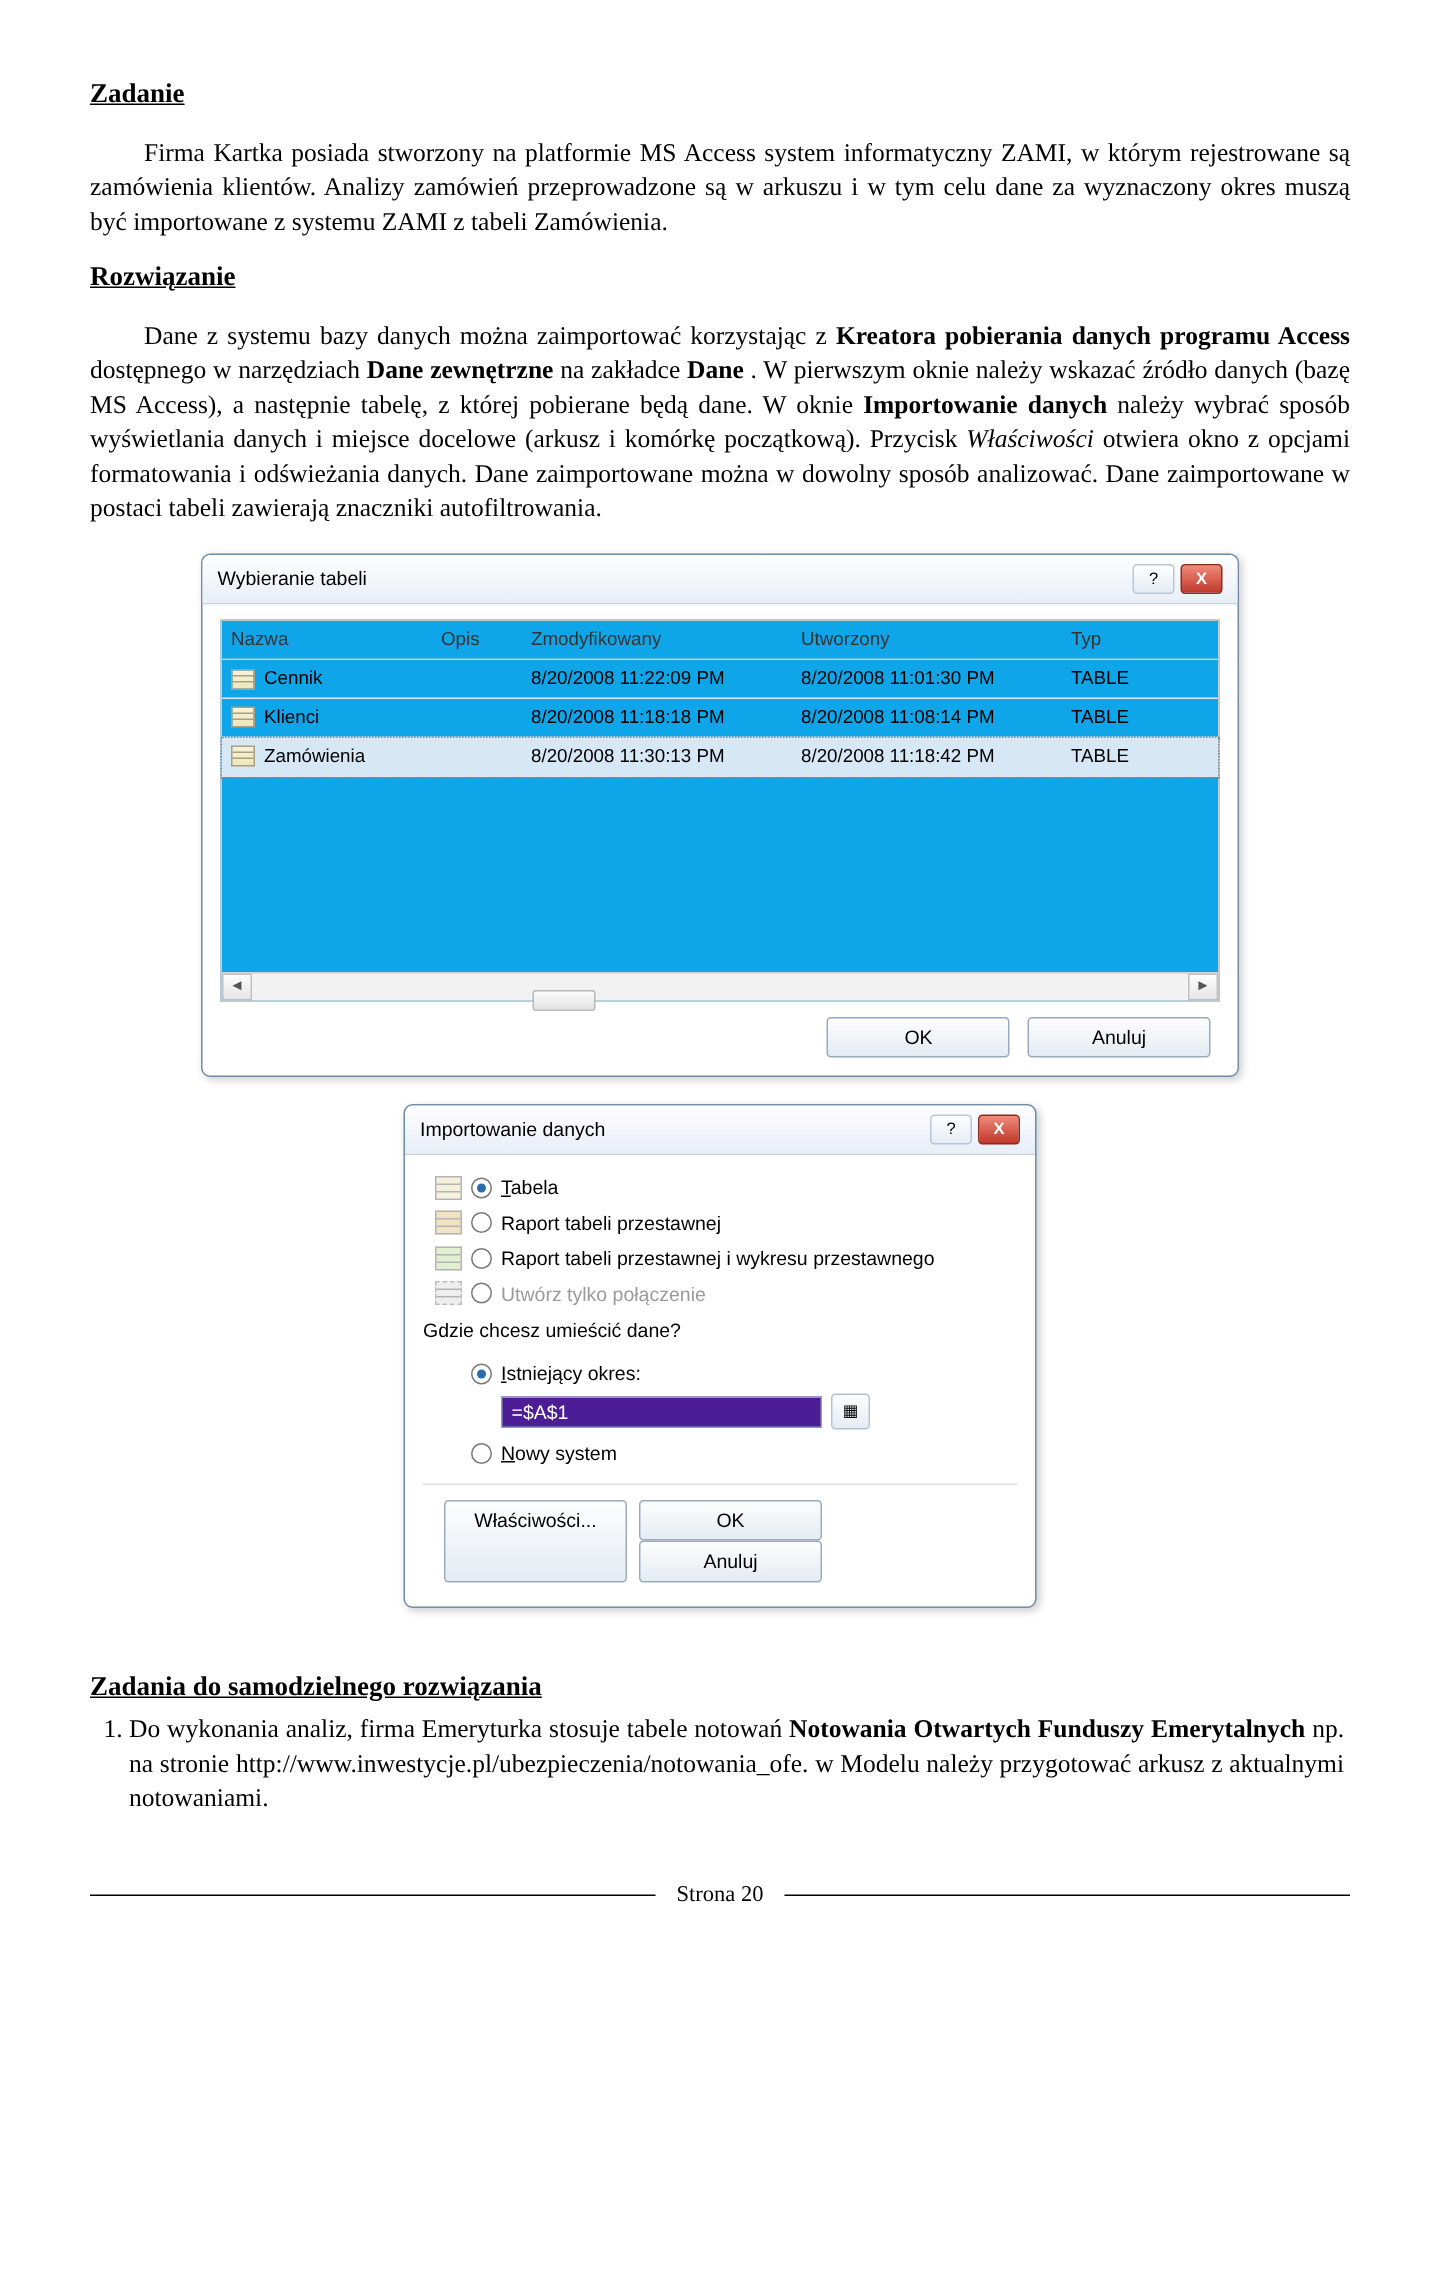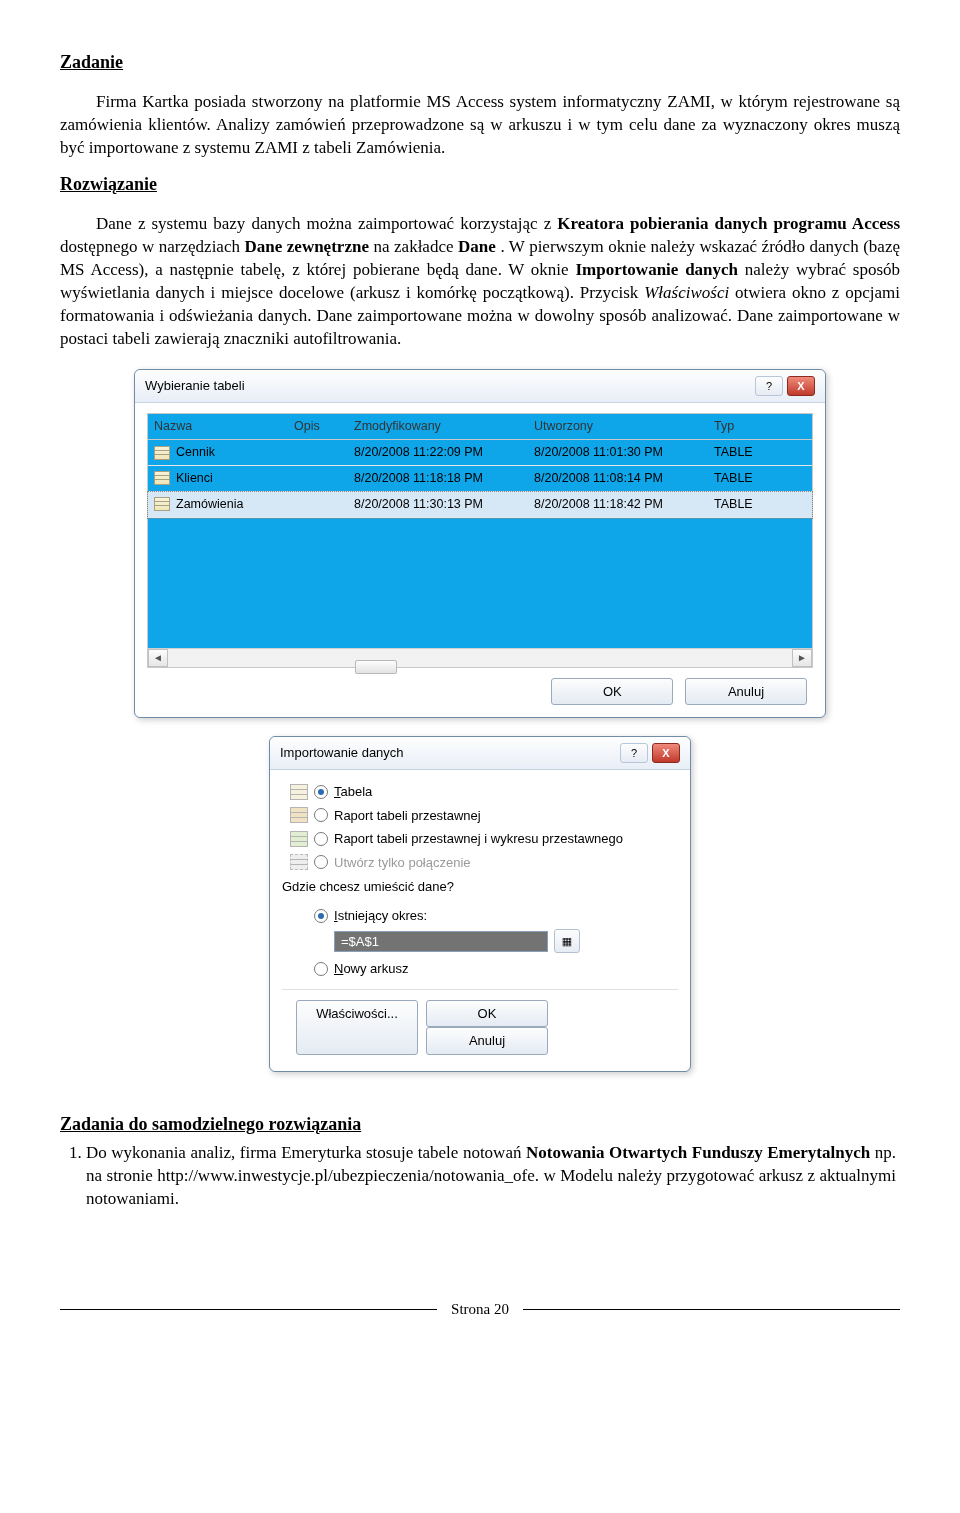--- a/index.html
+++ b/index.html
@@ -120,32 +120,32 @@
   .radio{
     width:12px;height:12px;border:1px solid #7a7a7a;border-radius:50%;
     margin-right:6px;display:inline-flex;align-items:center;justify-content:center;background:#fff;
   }
   .radio.checked::after{content:"";width:6px;height:6px;border-radius:50%;background:#2b6cb0;}
   .underline-letter{text-decoration:underline;}
   .inputrow{display:flex;align-items:center;margin:2px 0 4px 46px;}
   .txtinput{
     width:200px;padding:2px 6px;border:1px solid #8aa0b8;background:#fff;font-size:13px;
   }
-  .txtinput.dark{background:#737373;color:#fff;}
+  .txtinput.dark{background:#4c1d95;color:#fff;}
   .pickbtn{
     width:24px;height:22px;margin-left:6px;border:1px solid #b4c0ce;border-radius:3px;
     background:linear-gradient(#fdfdfd,#e6ecf4);display:flex;align-items:center;justify-content:center;font-size:11px;
   }
   .btnrow2{display:flex;justify-content:space-between;padding:10px 6px 6px;border-top:1px solid #e0e0e0;margin-top:8px;}
 
   ol.numlist{padding-left:22px;margin:6px 4px;}
   ol.numlist li{text-align:justify;margin-bottom:6px;}
 
   .footer{
-    margin-top:88px;display:flex;align-items:center;justify-content:center;gap:14px;
+    margin-top:42px;display:flex;align-items:center;justify-content:center;gap:14px;
   }
   .footer .hline{flex:1;border-top:1px solid #000;}
   .footer .pg{font-size:15px;}
 </style>
 </head>
 <body>
 
 <div class="heading">Zadanie</div>
 <p class="para indent">Firma Kartka posiada stworzony na platformie MS Access system informatyczny ZAMI, w którym rejestrowane są zamówienia klientów. Analizy zamówień przeprowadzone są w arkuszu i w tym celu dane za wyznaczony okres muszą być importowane z systemu ZAMI z tabeli Zamówienia.</p>
 
@@ -266,21 +266,21 @@
         <span class="radio checked"></span>
         <span><span class="underline-letter">I</span><span>stniejący okres:</span></span>
       </div>
       <div class="inputrow">
         <input class="txtinput dark" value="=$A$1" style="">
         <span class="pickbtn">▦</span>
       </div>
       <div class="optrow">
         <span class="opticon"></span>
         <span class="radio"></span>
-        <span><span class="underline-letter">N</span><span>owy arkusz</span></span>
+        <span><span class="underline-letter">N</span><span>owy system</span></span>
       </div>
     </div>
 
     <div class="btnrow2">
       <span class="btn">Właściwości...</span>
       <span>
         <span class="btn">OK</span>
         <span class="btn">Anuluj</span>
       </span>
     </div>

